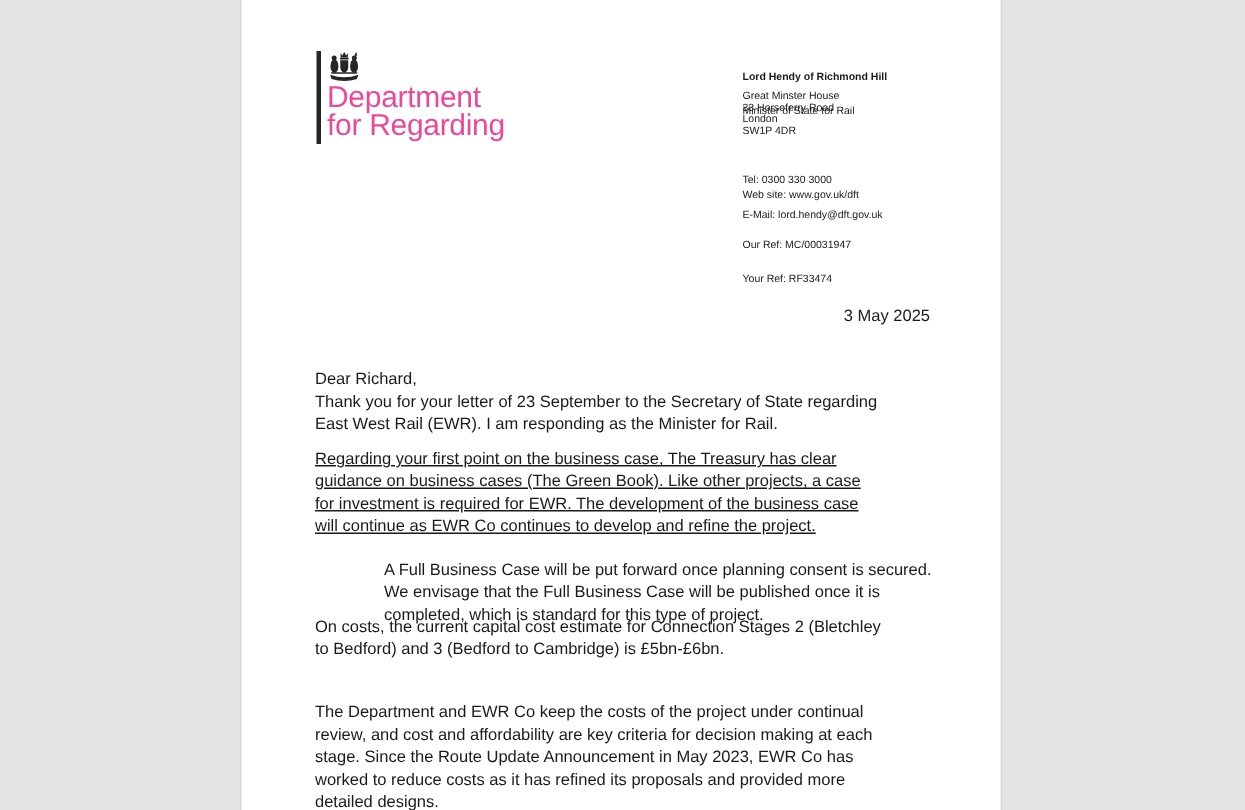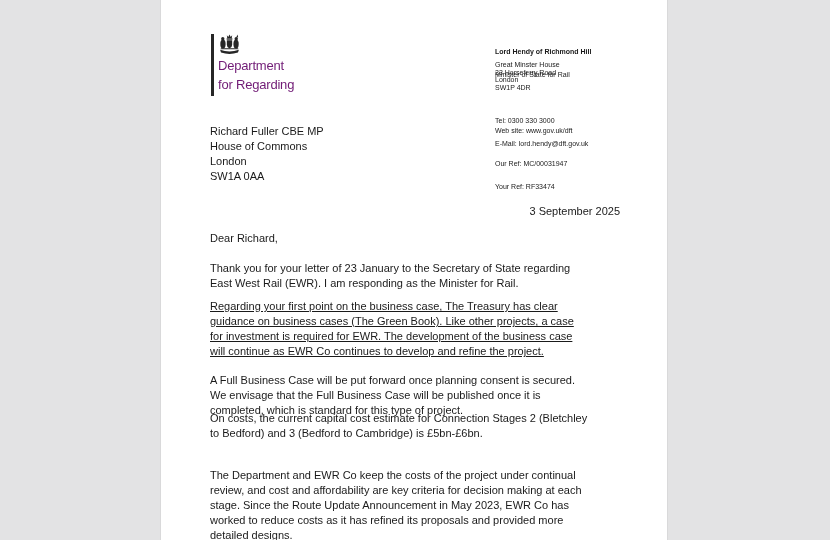--- a/index.html
+++ b/index.html
@@ -28,23 +28,23 @@
   
   .logo-bar {
     left: 50px; top: 34px;
     width: 3px; height: 62px;
     background: #262626;
   }
   .crest { left: 57px; top: 33px; width: 23px; height: 24px; }
   .crest svg { display: block; }
   .logo-text {
     left: 57px; top: 56px;
-    font-size: 13px; line-height: 19px;
+    font-size: 20px; line-height: 19px;
     letter-spacing: -0.2px;
-    color: #701a75;
+    color: #ec4899;
     white-space: pre;
   }
 
   
   .sender { font-size: 7px; line-height: 7.5px; white-space: pre; color: #1a1a1a; }
   .sender div { white-space: pre; }
   .sender-name { font-weight: bold; }
   .g-name { left: 334px; top: 33px; }
   .g-address { left: 334px; top: 61px; }
   .g-tel { left: 334px; top: 102px; }
@@ -55,31 +55,31 @@
   .recipient {
     left: 49px; top: 124px;
     font-size: 11px; line-height: 15px;
     white-space: pre;
   }
   .date {
     top: 204px; right: 47px;
     font-size: 11px; line-height: 15px;
   }
   .salutation {
-    left: 49px; top: 231px;
+    left: 49px; top: 246px;
     font-size: 11px; line-height: 15px;
   }
   .para {
     left: 49px; width: 440px;
     font-size: 11px; line-height: 15px;
     white-space: pre;
   }
   .p1 { top: 261px; }
   .p2 { top: 299px; text-decoration: underline; }
-  .p3 { top: 373px; }
+  .p3 { top: 373px; margin-left: 46px; }
   .p4 { top: 411px; }
   .p5 { top: 468px; }
 </style>
 </head>
 <body>
 
 <div class="page">
 
   <div>
     <div class="abs logo-bar"></div>
@@ -115,30 +115,26 @@
       <div>Tel: 0300 330 3000</div>
       <div>E-Mail: lord.hendy@dft.gov.uk</div>
     </div>
     <div class="abs sender g-web">Web site: www.gov.uk/dft</div>
     <div class="abs sender g-refs">
       <div>Our Ref: MC/00031947</div>
       <div>Your Ref: RF33474</div>
     </div>
   </div>
 
-  <div class="abs recipient">Richard Fuller CBE MP
-House of Commons
-London
-SW1A 0AA</div>
 
-  <div class="abs date">3 September 2025</div>
+  <div class="abs date">3 May 2025</div>
 
   <div>
     <div class="abs salutation">Dear Richard,</div>
-    <div class="abs para p1">Thank you for your letter of 23 January to the Secretary of State regarding
+    <div class="abs para p1">Thank you for your letter of 23 September to the Secretary of State regarding
 East West Rail (EWR). I am responding as the Minister for Rail.</div>
     <div class="abs para p2">Regarding your first point on the business case, The Treasury has clear
 guidance on business cases (The Green Book). Like other projects, a case
 for investment is required for EWR. The development of the business case
 will continue as EWR Co continues to develop and refine the project.</div>
     <div class="abs para p3">A Full Business Case will be put forward once planning consent is secured.
 We envisage that the Full Business Case will be published once it is
 completed, which is standard for this type of project.</div>
     <div class="abs para p4">On costs, the current capital cost estimate for Connection Stages 2 (Bletchley
 to Bedford) and 3 (Bedford to Cambridge) is £5bn-£6bn.</div>

